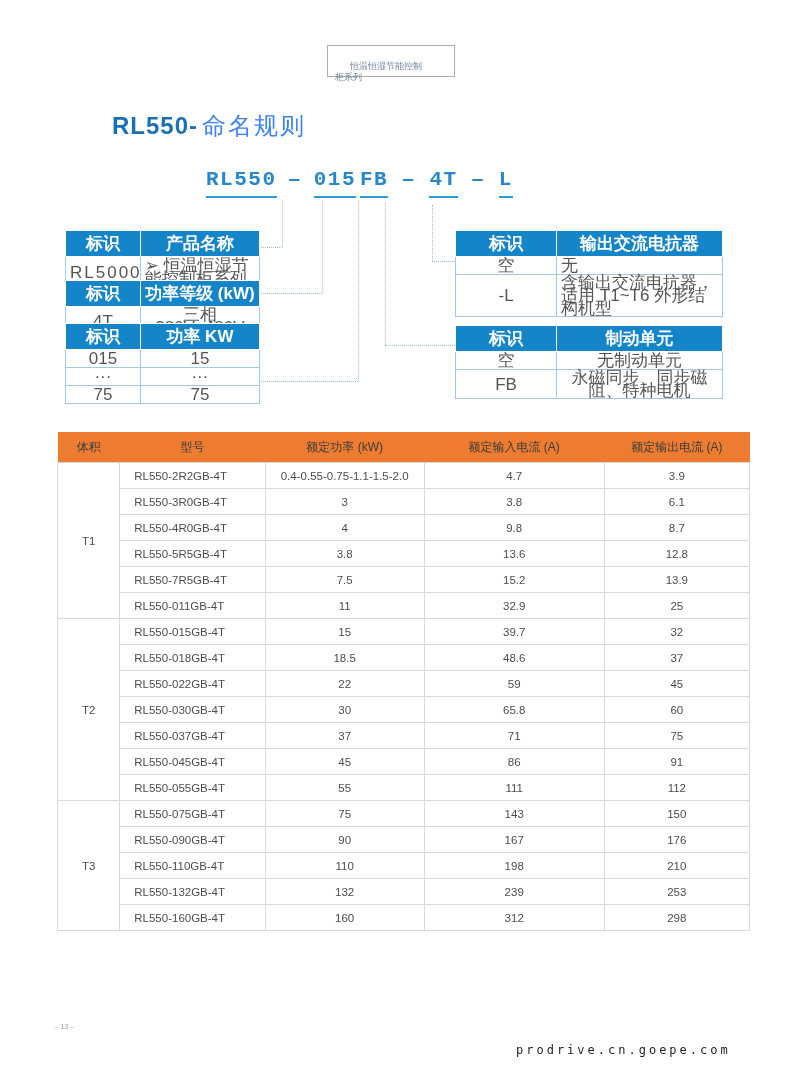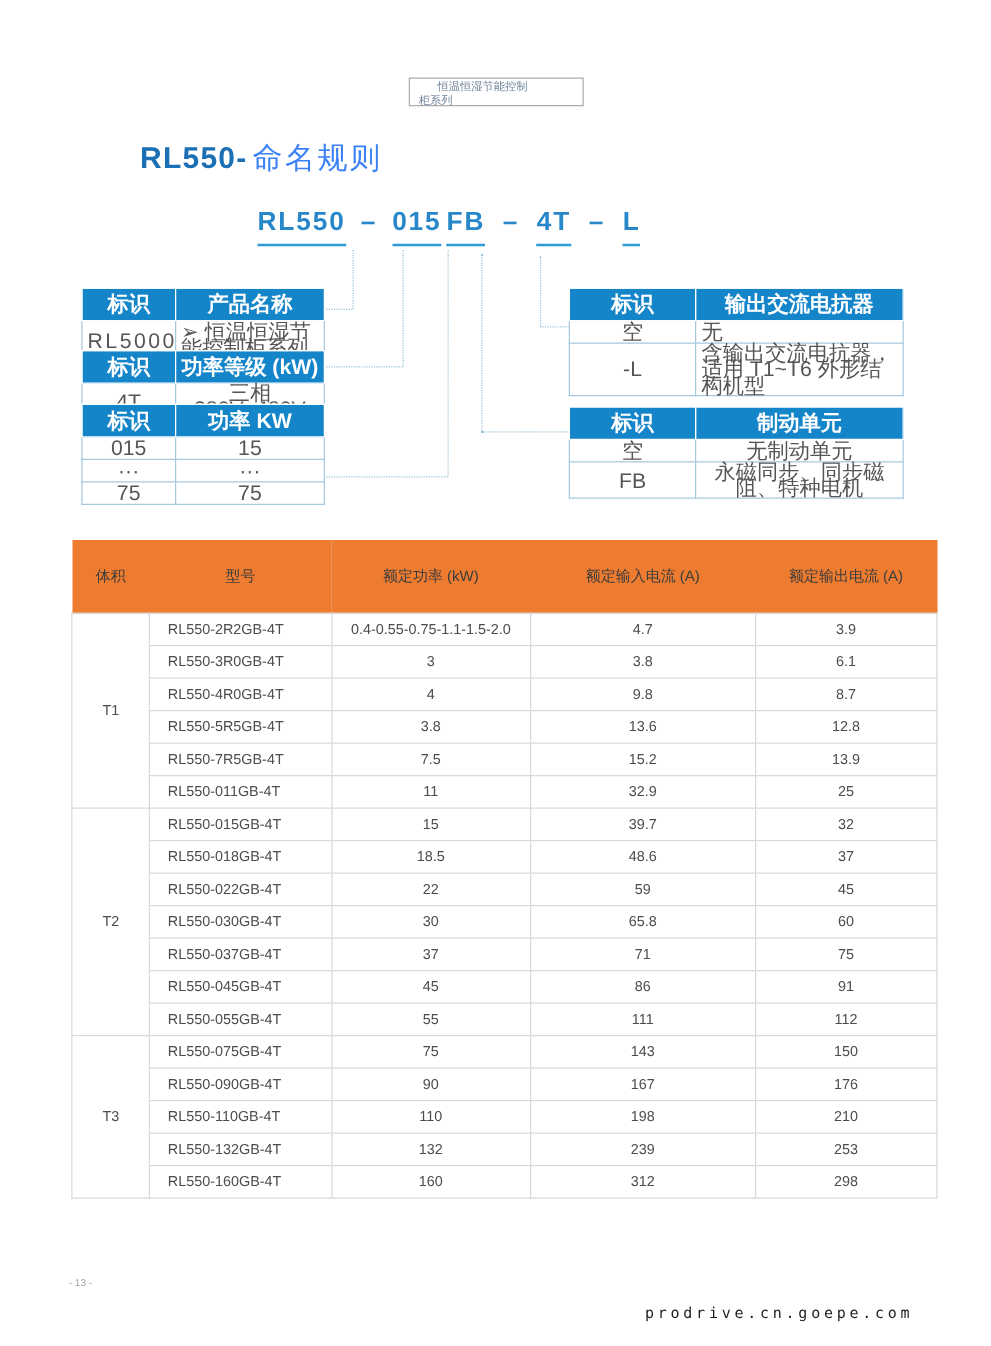--- a/index.html
+++ b/index.html
@@ -2,37 +2,37 @@
 <html><head>
 <meta charset="utf-8">
 <style>
   html,body{margin:0;padding:0;background:#ffffff;}
   .page{
     position:relative;width:793px;height:1077px;overflow:hidden;background:#fff;
     font-family:"Liberation Sans",sans-serif;
   }
   
   .top-box{
-    position:absolute;left:327px;top:62px;width:140px;height:23px;
+    position:absolute;left:327px;top:45px;width:128px;height:23px;
     border:1px solid #adadad;font-size:9px;line-height:10.5px;color:#70859b;
-    padding:1px 2px;box-sizing:border-box;
+    padding:15px 2px;box-sizing:border-box;
   }
   .tb-l1{padding-left:20px;}
   .tb-l2{padding-left:5px;}
   
   .h1{position:absolute;left:112px;top:110px;font-size:24px;white-space:nowrap;}
   .h1 .t-bold{color:#1b6fb5;font-weight:bold;letter-spacing:1px;}
   .h1 .t-light{color:#3b82f6;font-weight:normal;letter-spacing:2px;margin-left:4px;}
   
   .model-code{
     position:absolute;left:206px;top:166px;display:flex;align-items:baseline;
     font-size:21px;font-weight:bold;color:#2787c8;letter-spacing:1.5px;z-index:2;
   }
   .model-code .seg{padding-bottom:5px;}
-  .model-code .seg.u{border-bottom:2px solid #2e9bd6;}
+  .model-code .seg.u{border-bottom:2px solid #2e9bd6;font-family:Liberation Mono, monospace;}
   
   .llv{position:absolute;width:0;border-left:1px dotted #9cc3da;z-index:0;}
   .llh{position:absolute;height:0;border-top:1px dotted #9cc3da;z-index:0;}
   
   table.mini{
     position:absolute;border-collapse:collapse;font-size:17px;z-index:2;background:#fff;
     table-layout:fixed;
   }
   table.mini th{
     background:#1585ca;color:#fff;font-weight:bold;height:16px;
@@ -60,21 +60,21 @@
     font-family:"Liberation Serif",serif;font-size:31px;color:#2f8dc9;letter-spacing:1px;
     white-space:nowrap;
   }
   
   table.spec{
     position:absolute;left:57px;top:432px;width:693px;z-index:3;
     border-collapse:collapse;background:#fff;table-layout:fixed;
   }
   table.spec thead th{
     background:#ed7c31;color:#3c3c3c;font-size:12px;font-weight:normal;
-    height:30px;padding:14px;text-align:center;border:none;
+    height:30px;padding:0;text-align:center;border:none;
   }
   table.spec tbody td{
     border:1px solid #d9d9d9;font-size:11.5px;color:#4d4d4d;height:25px;
     text-align:center;padding:0 2px;background:#fff;
   }
   table.spec tbody td.model{text-align:left;padding-left:14px;}
   
   .page-num{position:absolute;left:55px;top:1022px;font-size:8px;color:#a0a0a0;}
   .watermark{
     position:absolute;left:516px;top:1043px;

